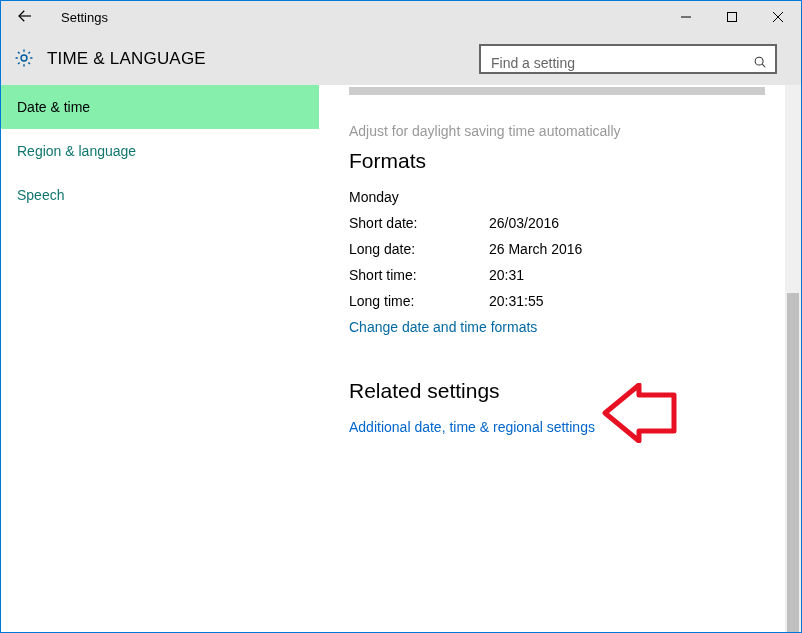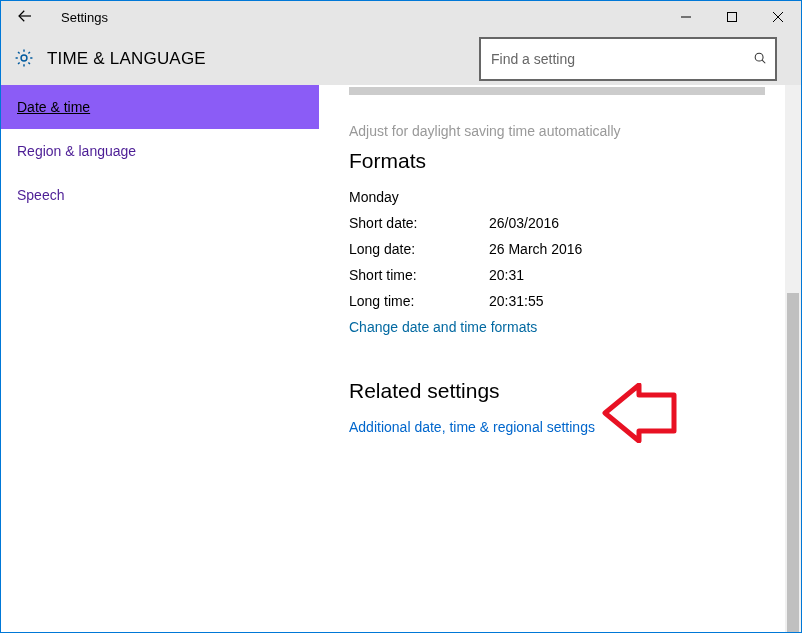--- a/index.html
+++ b/index.html
@@ -78,24 +78,24 @@
   }
   .gear-icon svg { width: 22px; height: 22px; color: #005a9e; }
   .page-title {
     font-size: 17px;
     font-weight: 400;
     color: #000;
     letter-spacing: 0.2px;
   }
   .search-box {
     width: 298px;
-    height: 44px;
+    height: 30px;
     border: 2px solid #666;
     display: flex;
-    align-items: center;
+    align-items: flex-end;
     padding: 0 8px;
     background: #fff;
     margin-right: 0;
   }
   .search-box input {
     flex: 1;
     border: none;
     outline: none;
     font-size: 14px;
     color: #666;
@@ -114,26 +114,25 @@
   
   .sidebar {
     width: 318px;
     height: 100%;
     border-top: 0;
   }
   .side-item {
     padding: 14px 16px;
     font-size: 14px;
     cursor: pointer;
-    color: #4c1d95;
+    color: #0f766e;
   }
   .side-item.selected {
-    background: #8b5cf6;
+    background: #86efac;
     color: #000;
-    text-decoration: underline;
   }
 
   
   .content-wrap {
     flex: 1;
     position: relative;
     display: flex;
   }
   .content {
     flex: 1;

